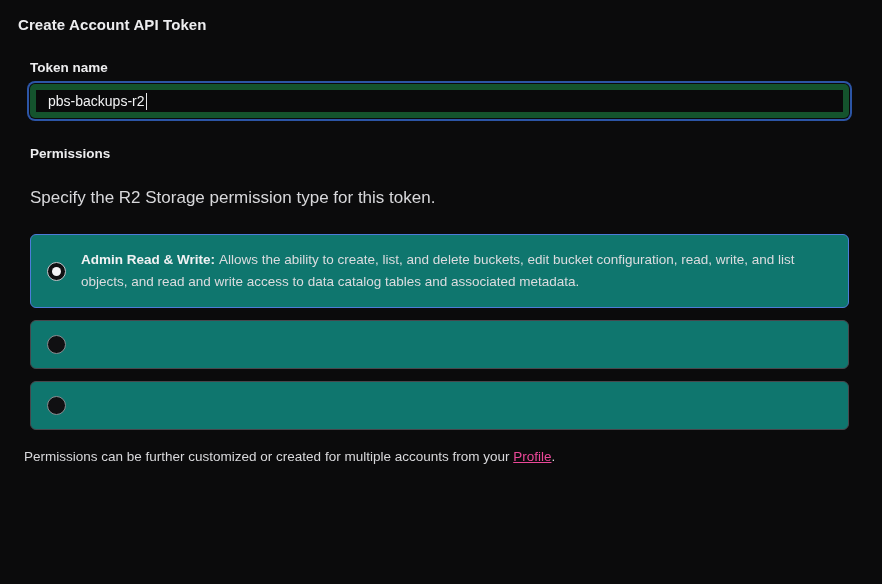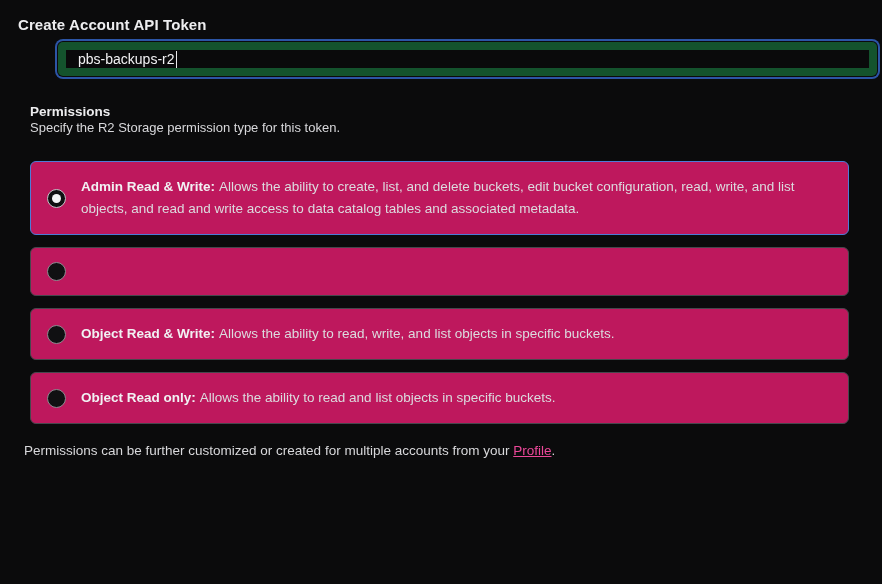--- a/index.html
+++ b/index.html
@@ -28,62 +28,61 @@
     font-size: 13.5px;
     font-weight: bold;
     color: #ededef;
   }
 
   .text-input {
     margin-top: 9px;
     height: 34px;
     width: 100%;
     background: #0a0a0b;
-    border: 8px solid #14532d;
+    border: 6px solid #14532d;
     border-radius: 5px;
     box-shadow: 0 0 0 1px #0b0b0c, 0 0 0 3px #2c55a6;
     display: flex;
     align-items: center;
     padding: 0 12px;
     font-size: 14px;
     color: #f2f2f4;
     cursor: text;
-    margin-left: 28px;
   }
   .caret {
     display: inline-block;
     width: 1.5px;
     height: 17px;
     background: #e8e8ea;
     margin-left: 1px;
   }
 
   .section-heading {
     margin-top: 28px;
     font-size: 13.5px;
     font-weight: bold;
     color: #ededef;
   }
   .section-desc {
-    margin-top: 1px;
-    font-size: 13px;
+    margin-top: 27px;
+    font-size: 17px;
     color: #d8d8db;
   }
 
   .perm-list {
     margin-top: 26px;
     display: flex;
     flex-direction: column;
     gap: 12px;
   }
   .perm-card {
     display: flex;
     align-items: center;
     gap: 15px;
-    background: #be185d;
+    background: #0f766e;
     border: 1px solid #47474d;
     border-radius: 6px;
     padding: 14px 16px;
     cursor: pointer;
   }
   .perm-card.selected {
     border-color: #4d7cd8;
   }
   .radio {
     flex: 0 0 auto;
@@ -128,20 +127,21 @@
 </style>
 </head>
 <body>
 
 <div class="page">
 
   <h1 class="page-title">Create Account API Token</h1>
 
   <div class="form-area">
 
+    <label class="field-label">Token name</label>
 
     <div class="text-input">
       <span>pbs-backups-r2</span>
         <span class="caret"></span>
     </div>
 
     <div class="section-heading">Permissions</div>
     <div class="section-desc">Specify the R2 Storage permission type for this token.</div>
 
     <div class="perm-list">
@@ -150,26 +150,21 @@
         <span class="radio"></span>
         <p class="perm-text"><strong>Admin Read &amp; Write:</strong><span>Allows the ability to create, list, and delete buckets, edit bucket configuration, read, write, and list objects, and read and write access to data catalog tables and associated metadata.</span></p>
       </div>
 
       <div class="perm-card">
         <span class="radio"></span>
       </div>
 
       <div class="perm-card">
         <span class="radio"></span>
-        <p class="perm-text"><strong>Object Read &amp; Write:</strong><span>Allows the ability to read, write, and list objects in specific buckets.</span></p>
       </div>
 
-      <div class="perm-card">
-        <span class="radio"></span>
-        <p class="perm-text"><strong>Object Read only:</strong><span>Allows the ability to read and list objects in specific buckets.</span></p>
-      </div>
 
     </div>
   </div>
 
   <p class="footer-note"><span>Permissions can be further customized or created for multiple accounts from your </span><a>Profile</a><span>.</span></p>
 
 </div>
 
 </body></html>

